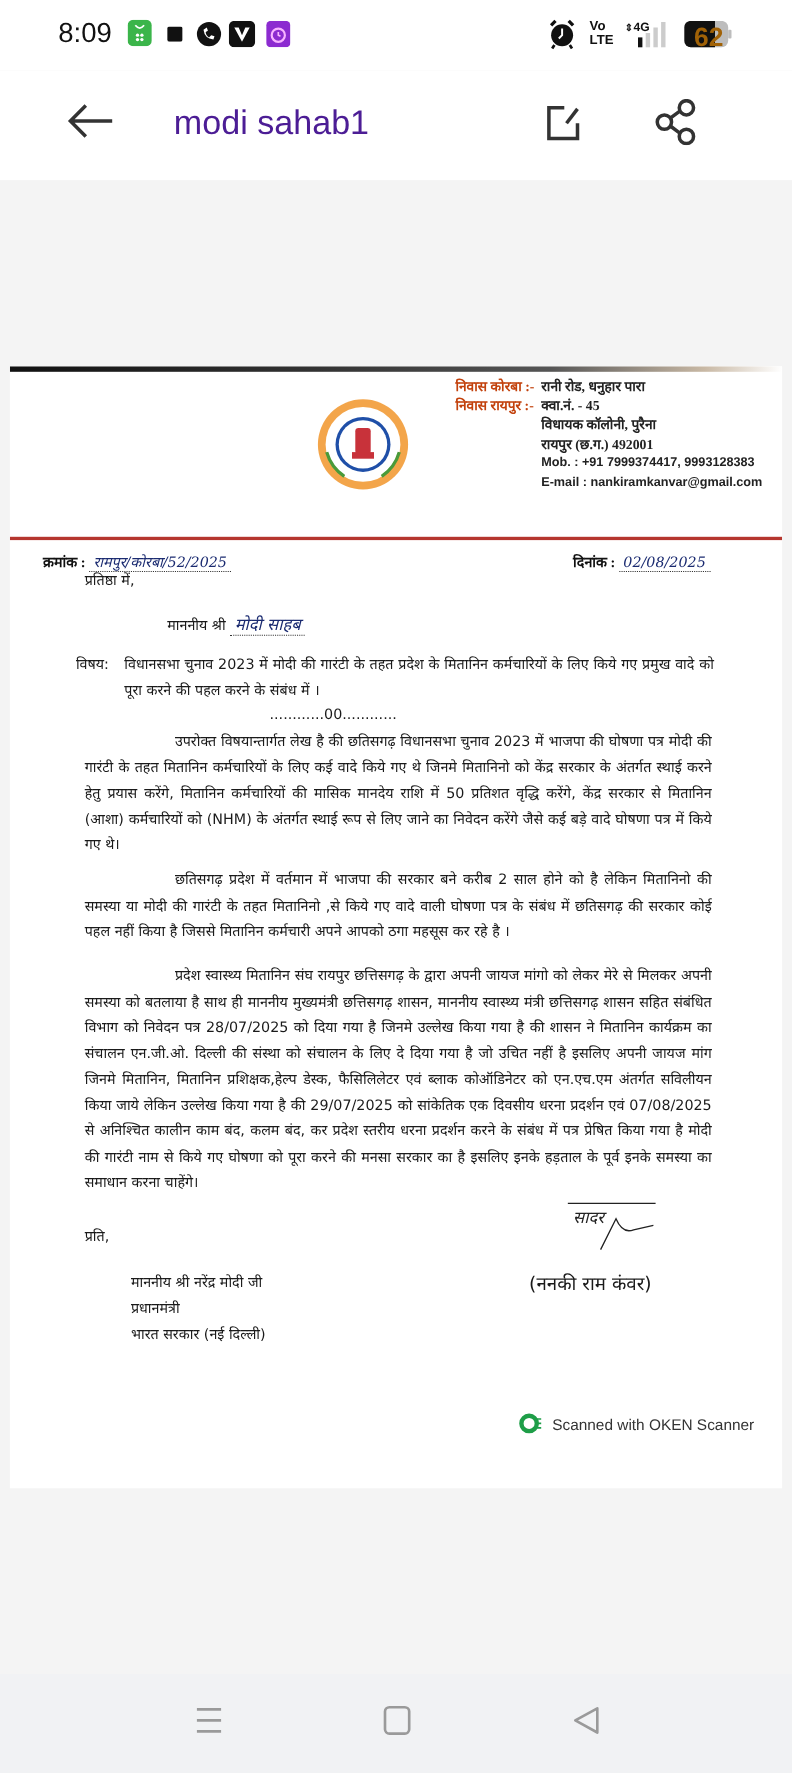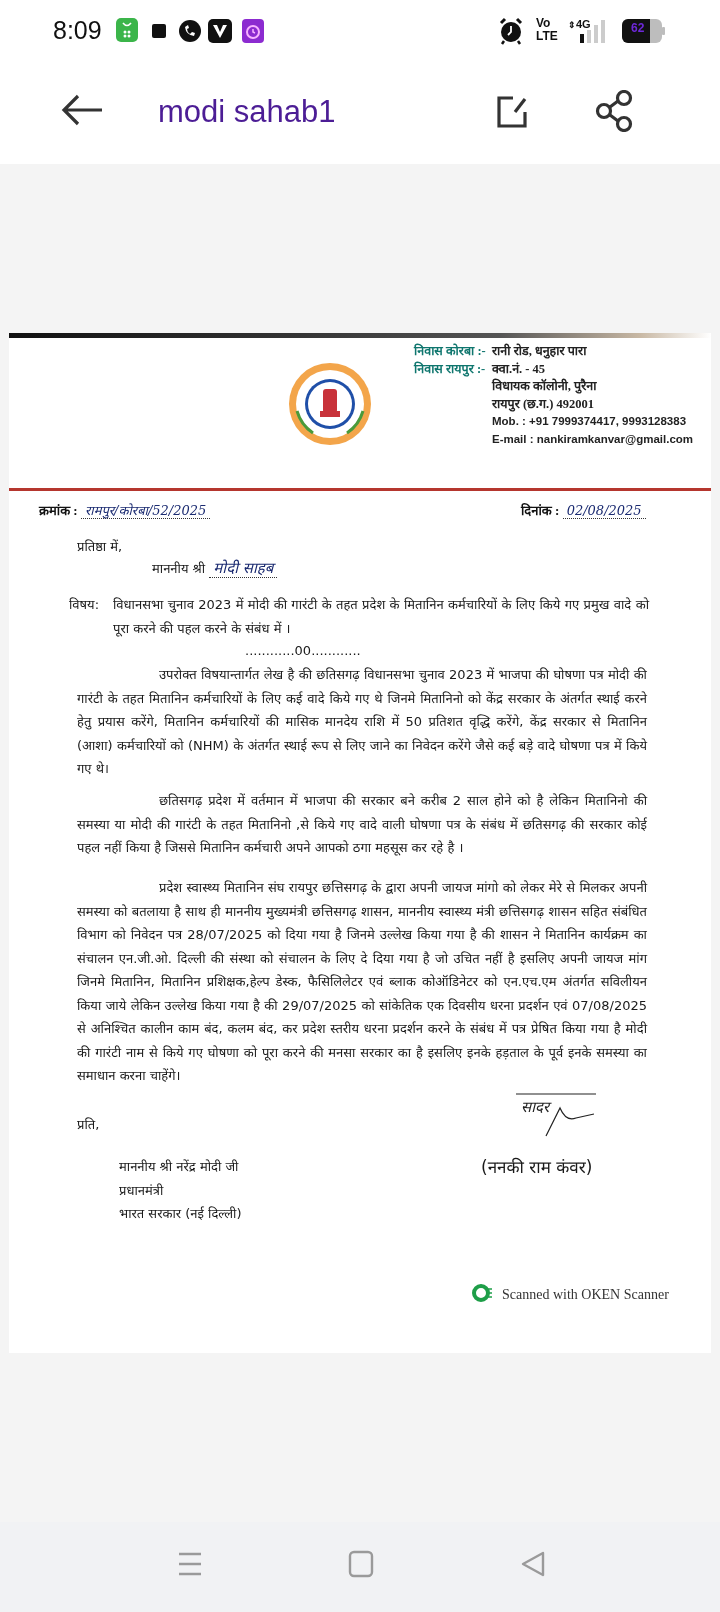--- a/index.html
+++ b/index.html
@@ -12,31 +12,31 @@
   .title { position:absolute; left:158px; top:30px; font-size:31px; color:#4c1d95; }
   .viewer { position:absolute; left:0; top:164px; width:720px; height:1358px; background:#f4f4f4; }
   .doc { position:absolute; left:9px; top:333px; width:702px; height:1020px; background:#fff; overflow:hidden;
          font-family:"Liberation Serif", serif; }
   .doc-topedge { position:absolute; left:0; top:0; width:100%; height:5px;
          background:linear-gradient(90deg,#111 0%,#333 40%,#555 70%,#c9b9a5 90%,#fff 100%); }
   .lh-left { position:absolute; left:10px; top:14px; width:140px; text-align:center; font-size:12.5px; line-height:16px; font-weight:bold; color:#222; }
   .lh-name { font-size:20px; line-height:26px; font-weight:bold; color:#111; }
   .emblem { position:absolute; left:278px; top:28px; width:86px; height:86px; }
   .lh-right { position:absolute; left:405px; top:10px; width:290px; font-size:12.5px; line-height:17.5px; font-weight:bold; color:#222; }
-  .lh-right .lbl { color:#0f766e; display:inline-block; width:78px; }
+  .lh-right .lbl { color:#c2410c; display:inline-block; width:78px; }
   .lh-right .ind { padding-left:78px; }
   .lh-right .sans { font-family:"Liberation Sans", sans-serif; font-size:11.5px; }
   .redline { position:absolute; left:0; top:155px; width:100%; height:3px; background:#b5362e; }
   .ref-row { position:absolute; top:168px; font-size:13px; font-weight:bold; }
   .hand { font-family:"DejaVu Serif", serif; font-style:italic; font-weight:normal; color:#1a2a70; border-bottom:1px dotted #333; padding:0 4px; }
   .body-text { position:absolute; left:68px; width:570px; font-family:"DejaVu Sans", sans-serif; font-size:13px; line-height:23.5px; color:#1a1a1a; text-align:justify; }
   .indent { text-indent:82px; }
   .sig { position:absolute; font-family:"DejaVu Sans", sans-serif; font-size:17px; font-weight:normal; color:#1a1a1a; }
   .scanner { position:absolute; left:470px; top:1283px; height:24px; display:flex; align-items:center; gap:8px;
-             font-family:Liberation Serif, serif; font-size:14px; color:#333; }
+             font-family:Liberation Sans, sans-serif; font-size:14px; color:#333; }
   .navbar { position:absolute; left:0; top:1522px; width:720px; height:90px; background:#f1f2f4; }
   .nav-btn { position:absolute; top:30px; }
 </style>
 </head>
 <body>
 
 <div class="statusbar">
   <span class="time">8:09</span>
   <span class="sb-icon" style="left:116px;top:18px;">
     <svg width="22" height="24">
@@ -94,21 +94,21 @@
       <rect x="26" y="8" width="4" height="18" fill="#ccc"></rect>
       <rect x="33" y="3" width="4" height="23" fill="#ccc"></rect>
     </svg>
   </span>
   <span class="sb-icon" style="left:622px;top:19px;">
     <svg width="44" height="26">
       <rect x="0" y="0" width="40" height="24" rx="6" fill="#bdbdbd"></rect>
       <path d="M6 0 H28 V24 H6 A6 6 0 0 1 0 18 V6 A6 6 0 0 1 6 0 Z" fill="#111"></path>
       <rect x="40" y="8" width="3" height="8" rx="1" fill="#bdbdbd"></rect>
     </svg>
-    <span style="position:absolute;left:9px;top:2px;font-family:'Liberation Sans',sans-serif;font-weight:bold;font-size:12px;color:#6d28d9;">62</span>
+    <span style="position:absolute;left:9px;top:2px;font-family:'Liberation Sans',sans-serif;font-weight:bold;font-size:24px;color:#a16207;">62</span>
   </span>
 </div>
 
 <div class="appbar">
   <span style="position:absolute;left:60px;top:30px;">
     <svg width="44" height="32">
         <path d="M42 16 H4 M18 2 L4 16 L18 30" stroke="#333" stroke-width="3.2" fill="none"></path>
       </svg>
   </span>
   <span class="title">modi sahab1</span>
@@ -159,21 +159,21 @@
 
   <div class="ref-row" style="left:30px;">
     <span>क्रमांक :</span>
     <span class="hand">रामपुर/कोरबा/52/2025</span>
   </div>
   <div class="ref-row" style="left:512px;">
     <span>दिनांक :</span>
     <span class="hand">02/08/2025</span>
   </div>
 
-  <div class="body-text" style="top:202px;">प्रतिष्ठा में,</div>
+  <div class="body-text" style="top:184px;">प्रतिष्ठा में,</div>
   <div class="body-text" style="top:224px;left:143px;">
     <span>माननीय श्री</span>
     <span class="hand" style="font-size:15px;">मोदी साहब</span>
   </div>
 
   <div class="body-text" style="top:260px;left:60px;width:580px;display:flex;">
     <span style="width:44px;flex:none;">विषय:</span>
     <span>विधानसभा चुनाव 2023 में मोदी की गारंटी के तहत प्रदेश के मितानिन कर्मचारियों के लिए किये गए प्रमुख वादे को पूरा करने की पहल करने के संबंध में ।</span>
   </div>
   <div class="body-text" style="top:306px;left:236px;width:200px;">............00............</div>

